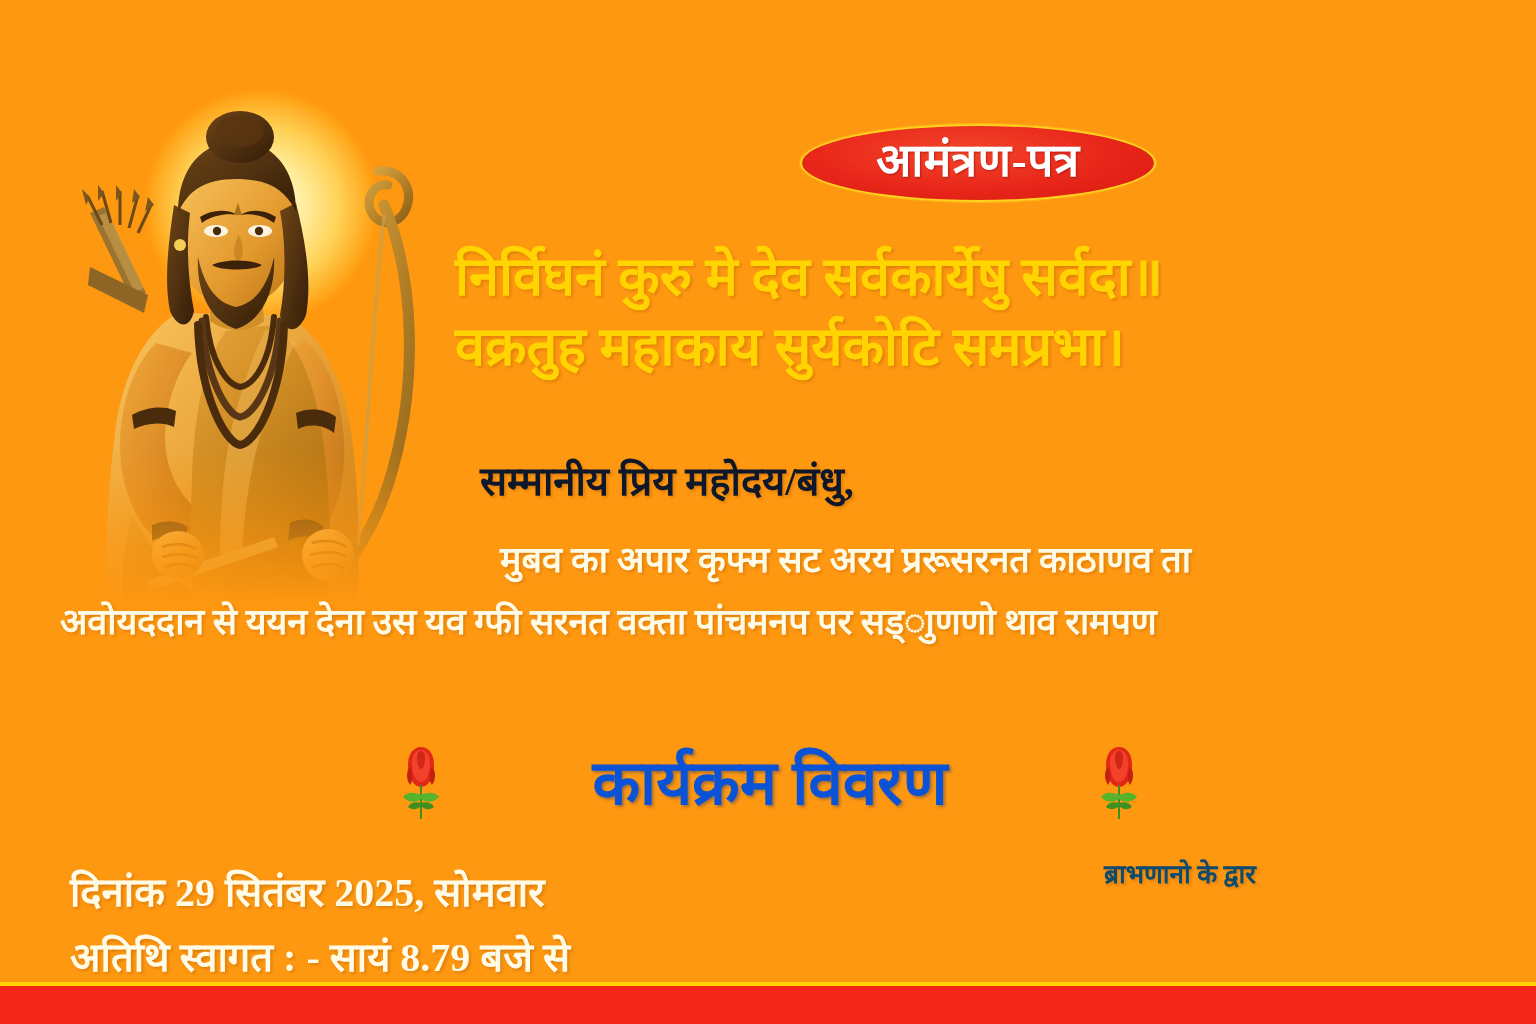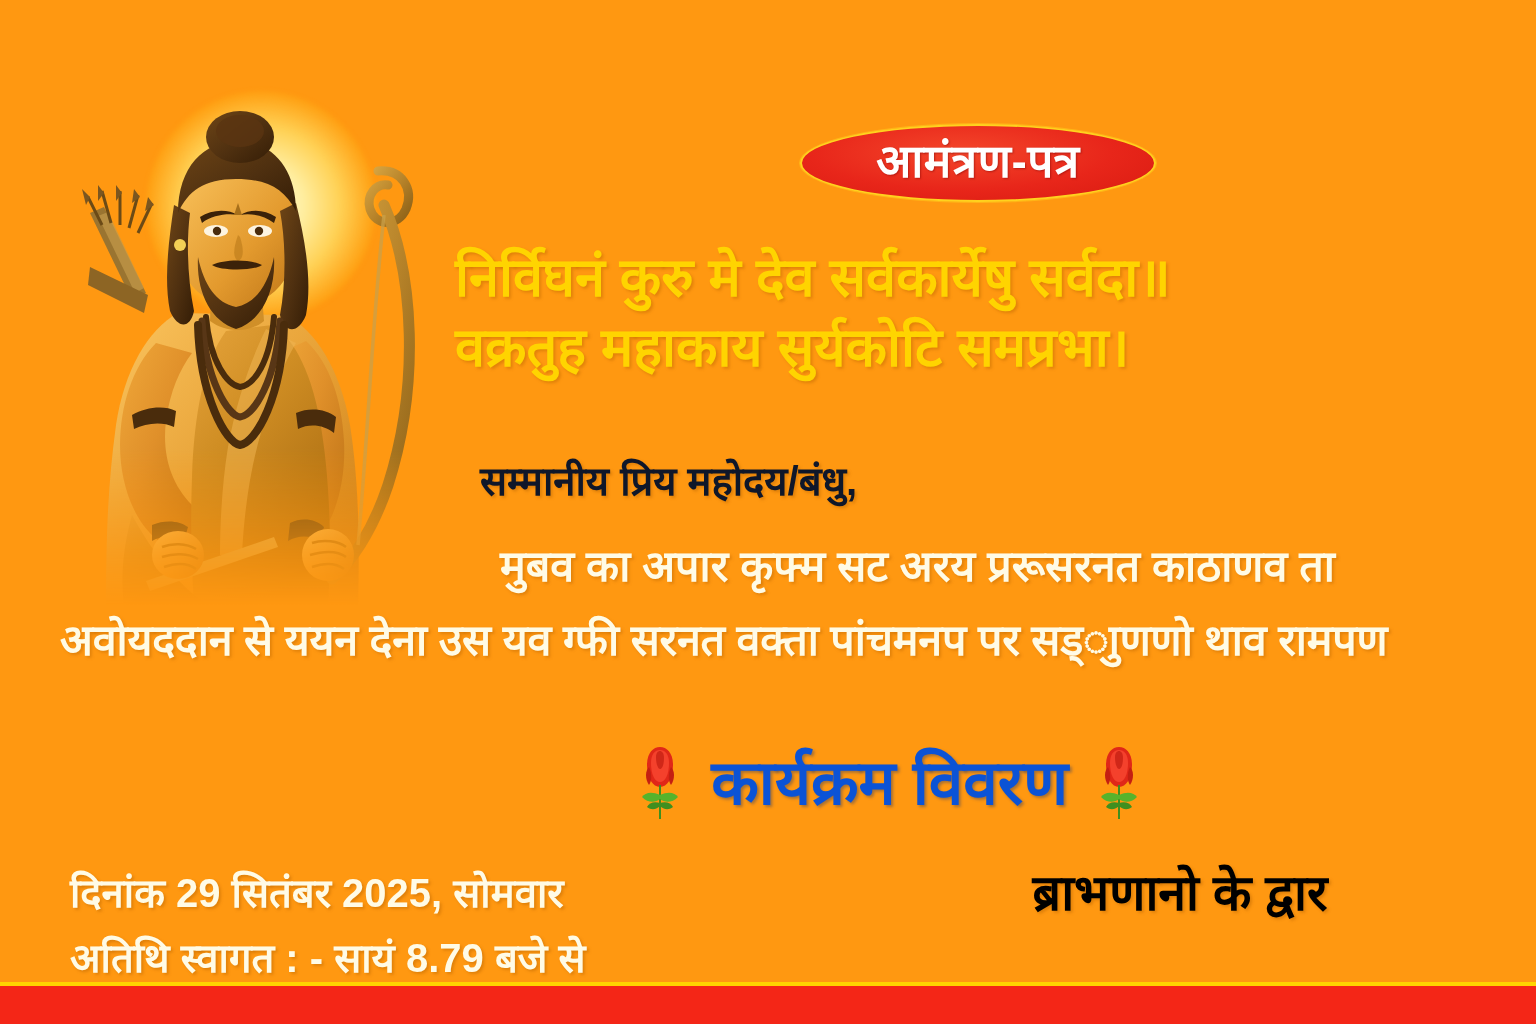--- a/index.html
+++ b/index.html
@@ -6,21 +6,21 @@
     margin: 0;
     padding: 0;
     background: #ff9811;
   }
   .card {
     position: relative;
     width: 1536px;
     height: 1024px;
     overflow: hidden;
     background: #ff9811;
-    font-family: Liberation Sans, sans-serif;
+    font-family: Liberation Serif, serif;
   }
 
   
   .deity-wrap {
     position: absolute;
     left: 28px;
     top: 85px;
     width: 420px;
     height: 520px;
   }
@@ -98,38 +98,38 @@
     white-space: nowrap;
   }
 
   
   .body-text {
     position: absolute;
     left: 60px;
     top: 530px;
     width: 1430px;
     color: #fffbe6;
-    font-size: 43px;
+    font-size: 36px;
     font-weight: bold;
     line-height: 1.72;
     text-shadow: 2px 2px 3px rgba(185,100,0,0.42);
   }
   .body-line { white-space: nowrap; }
   .body-line.first { padding-left: 440px; }
   .body-line.wide { letter-spacing: -0.2px; }
 
   
   .program-heading {
     position: absolute;
     left: 400px;
     top: 745px;
     width: 740px;
     display: flex;
     align-items: center;
-    justify-content: flex-end;
+    justify-content: space-between;
     gap: 30px;
   }
   .rose { width: 42px; height: 76px; flex: 0 0 auto; }
   .rose svg { display:block; width:100%; height:100%; }
   .program-title {
     color: #0b53d6;
     font-size: 62px;
     font-weight: bold;
     line-height: 1;
     white-space: nowrap;
@@ -158,22 +158,22 @@
     line-height: 1.55;
   }
   .venue-main {
     color: #ffd400;
     font-size: 38px;
     font-weight: bold;
     white-space: nowrap;
     text-shadow: 2px 2px 3px rgba(190,105,0,0.45);
   }
   .venue-sub {
-    color: #000000;
-    font-size: 50px;
+    color: #0c4a6e;
+    font-size: 26px;
     font-weight: bold;
     white-space: nowrap;
     text-shadow: 2px 2px 3px rgba(185,100,0,0.45);
   }
 
   
   .bar-yellow {
     position: absolute;
     left: 0; right: 0;
     top: 982px;

